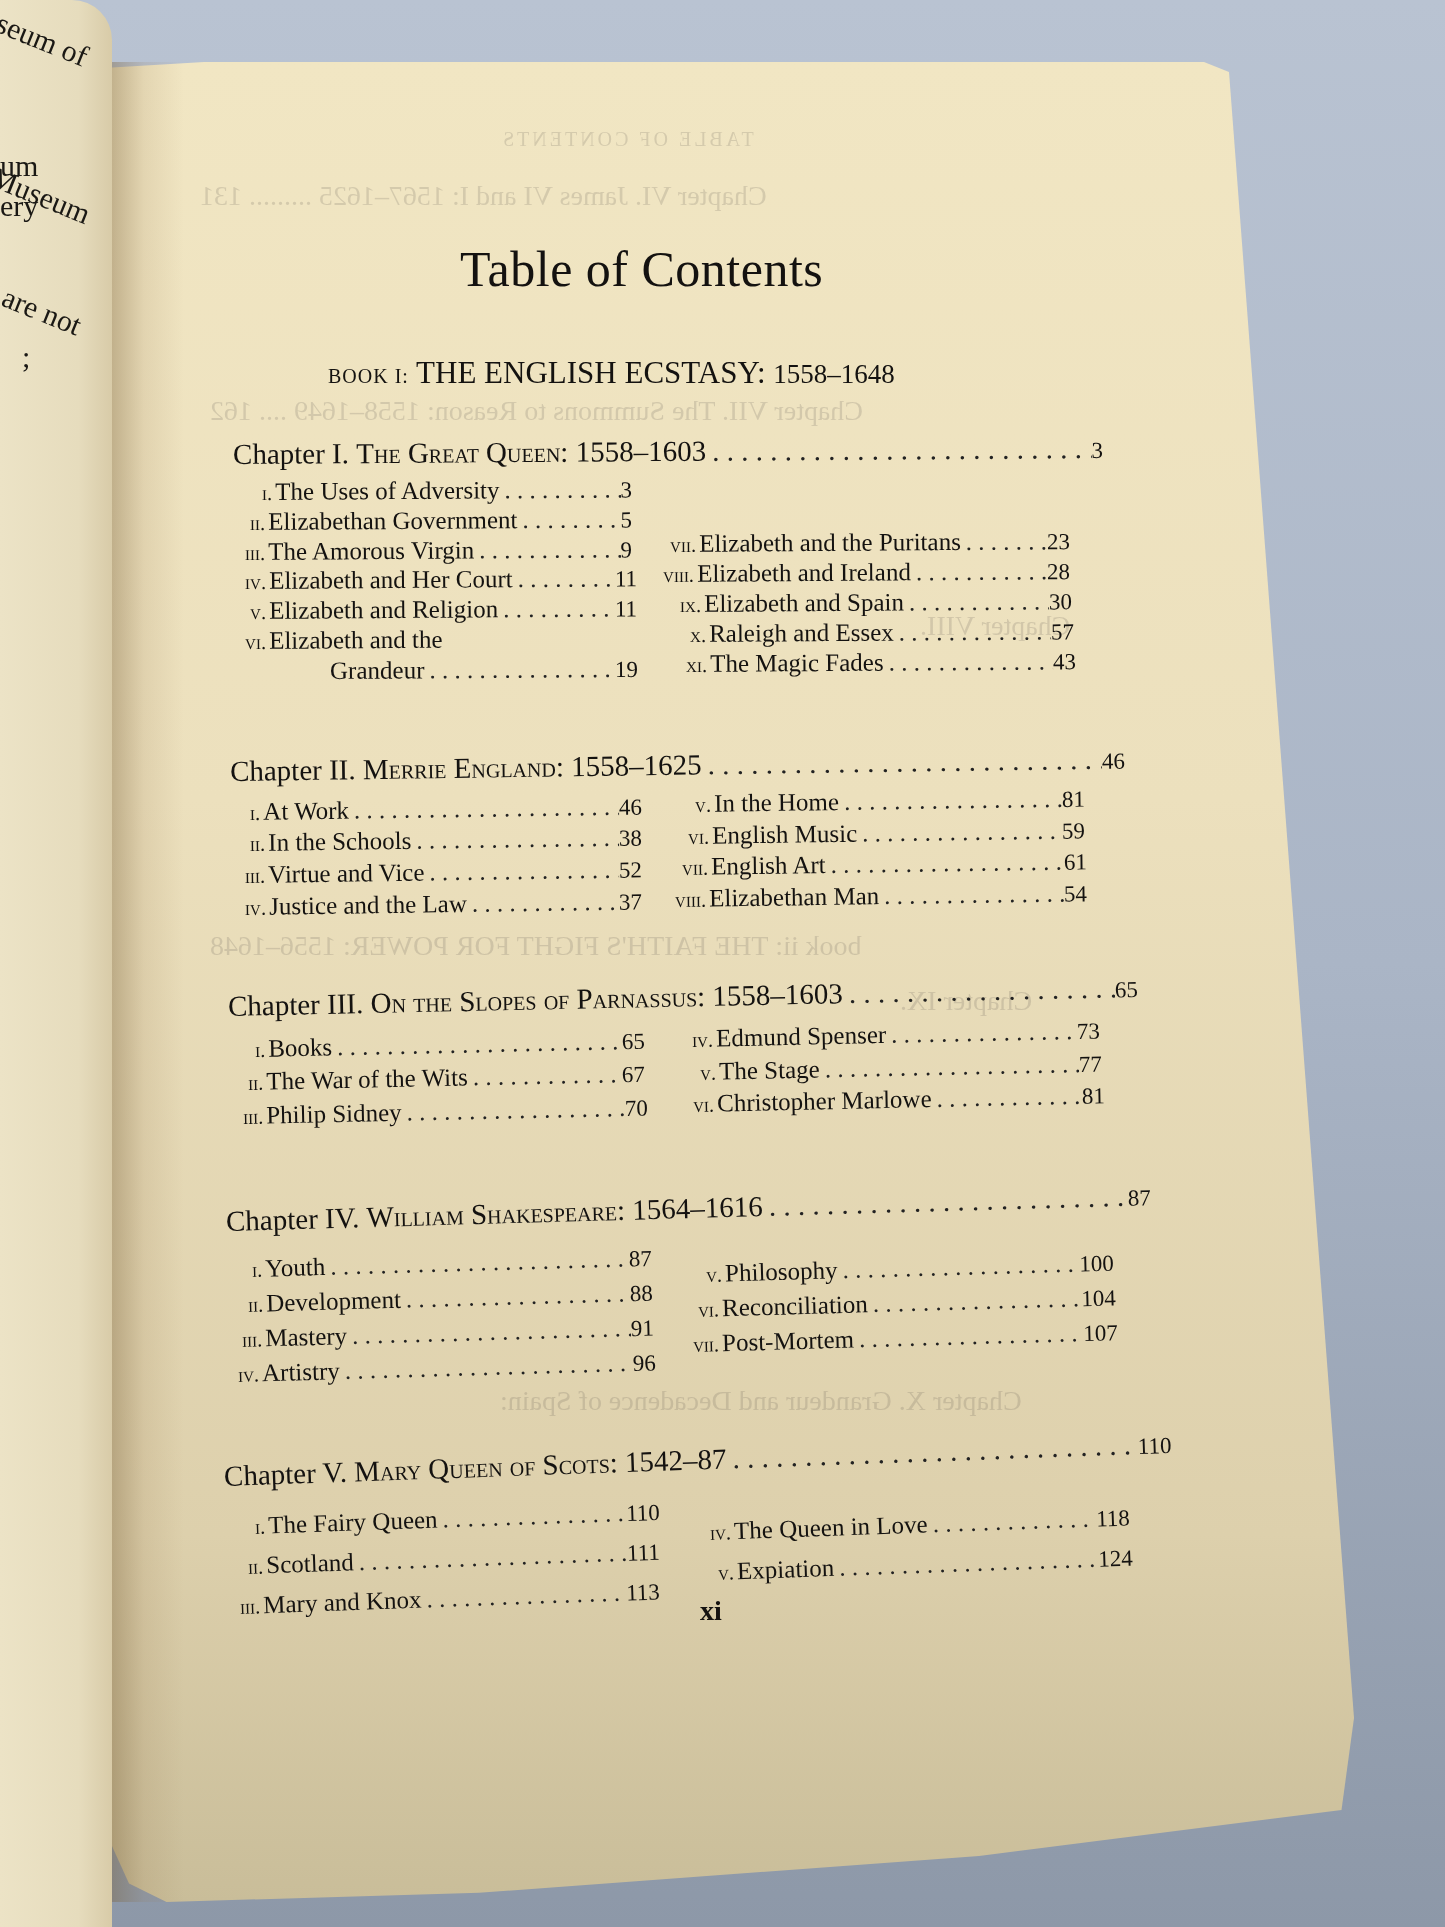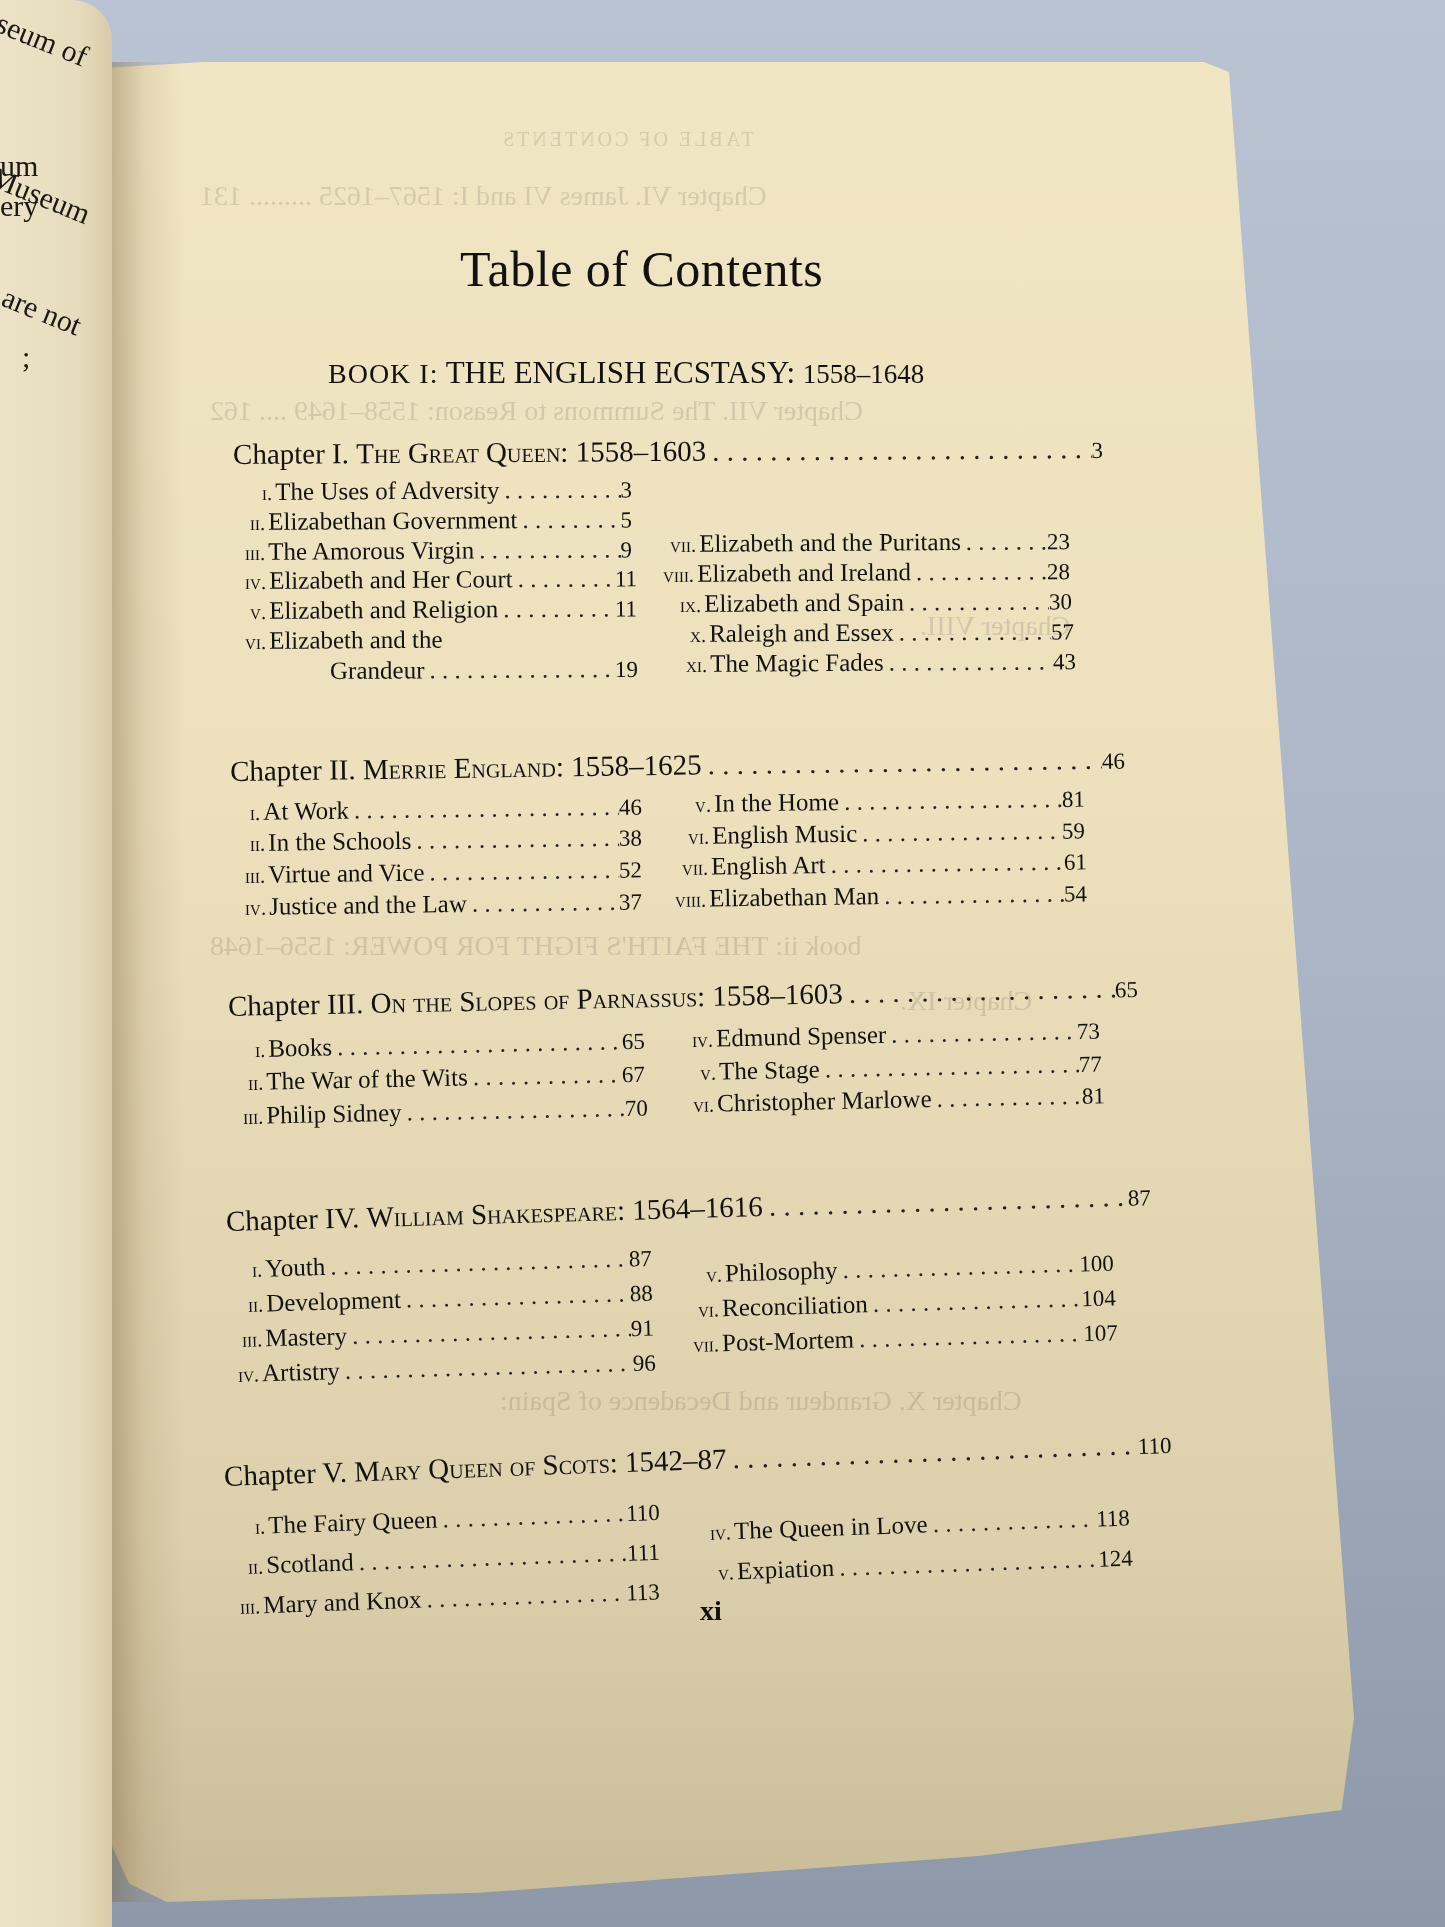--- a/index.html
+++ b/index.html
@@ -36,21 +36,21 @@
   }
   .content {
     position: absolute; left: 0; top: 0; width: 1445px; height: 1927px; z-index: 3;
   }
   .title {
     position: absolute; left: 460px; top: 240px; font-size: 50px; letter-spacing: 0.5px;
   }
   .book {
     position: absolute; left: 328px; top: 355px; font-size: 31px; white-space: nowrap;
   }
-  .book .booklabel { font-size: 28px; letter-spacing: 1px; text-transform: uppercase; }
+  .book .booklabel { font-size: 20px; letter-spacing: 1px; text-transform: uppercase; }
   .book .dates { font-size: 27px; }
   .chapter {
     position: absolute; white-space: nowrap; font-size: 29px;
     display: flex; align-items: baseline;
   }
   .chapter .sc { font-variant: small-caps; }
   .chapter .dots { flex: 1; overflow: hidden; letter-spacing: 3px; padding: 0 6px; color: #222; }
   .chapter .dots::before { content: ". . . . . . . . . . . . . . . . . . . . . . . . . . . . . . . . . . . . . . . . . . . . . . . . . . . . . . . . . . ."; letter-spacing: 0; }
   .entry {
     position: absolute; white-space: nowrap; font-size: 25px;

